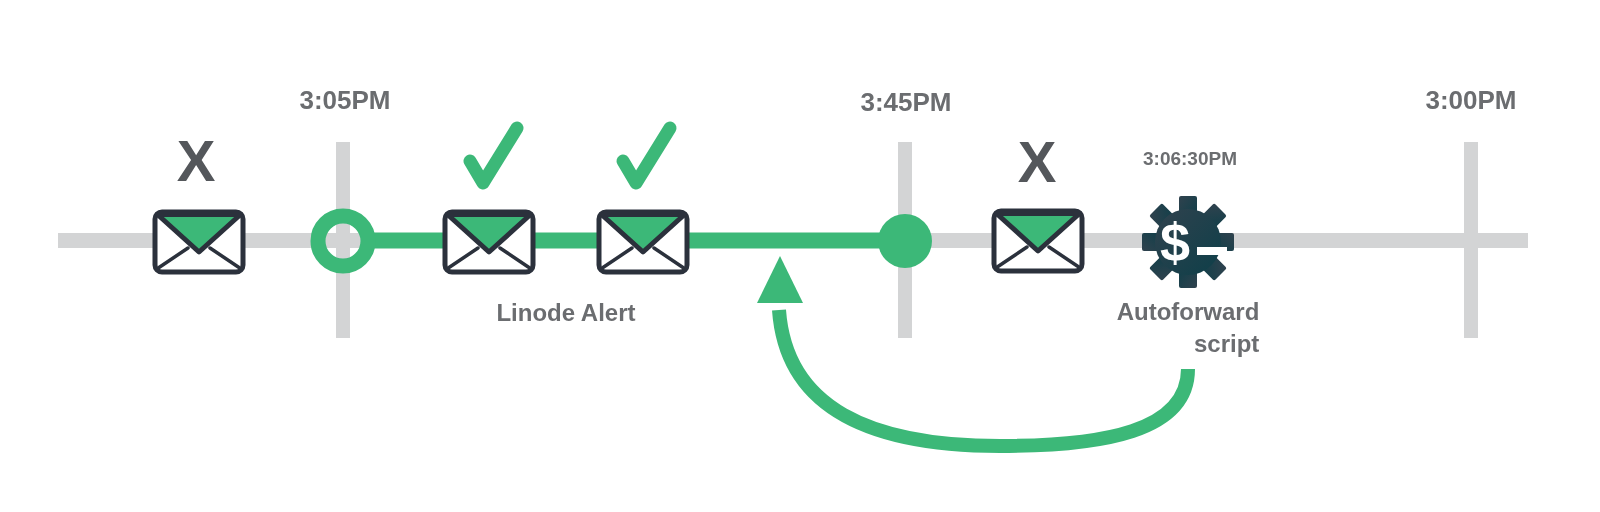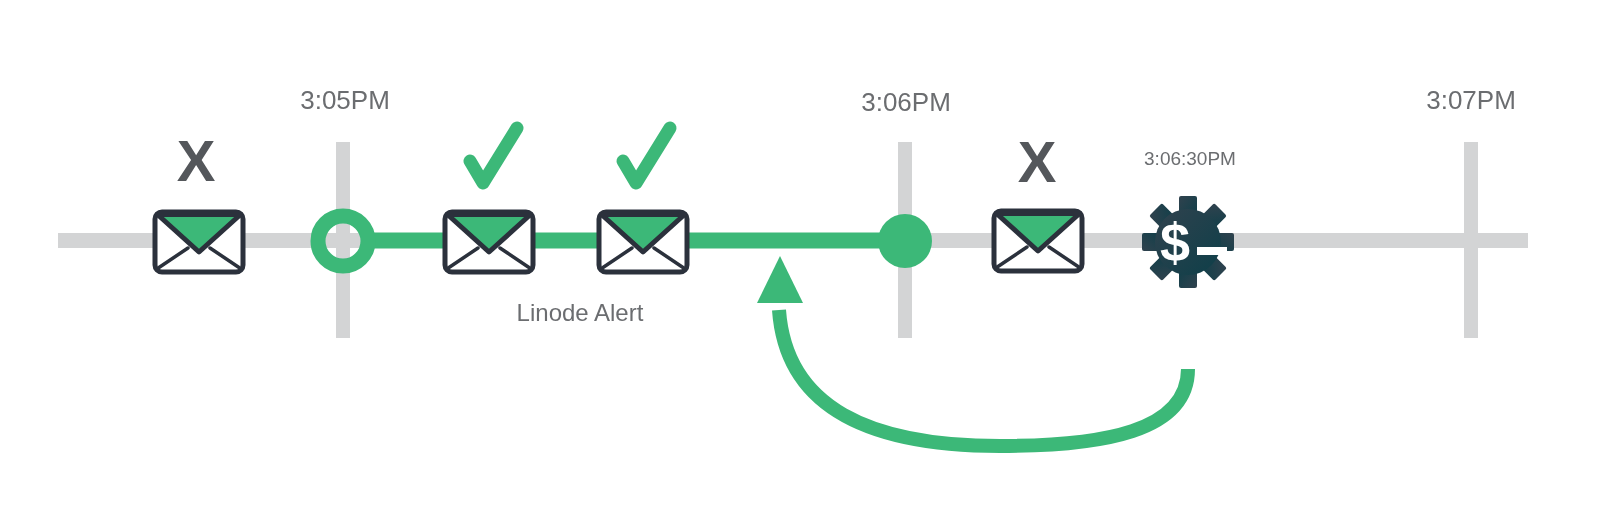--- a/index.html
+++ b/index.html
@@ -8,21 +8,21 @@
     width:1600px;height:512px;
     background:#ffffff;
     overflow:hidden;
     font-family:"Liberation Sans", sans-serif;
   }
   .scene{position:absolute;left:0;top:0;}
   .label{
     position:absolute;
     transform:translateX(-50%);
     color:var(--text-gray);
-    font-weight:normal;
+    font-weight:bold;
     text-align:right;
     white-space:nowrap;
   }
   .time-label{font-size:26px;line-height:26px;}
   .sub-time-label{font-size:19px;line-height:25px;}
   .caption{font-size:24px;line-height:28px;}
   .caption-2{font-size:24px;line-height:32px;}
   .xmark{
     position:absolute;
     transform:translateX(-50%);
@@ -92,21 +92,25 @@
       </g>
       <text x="-13" y="19" text-anchor="middle" style="fill:var(--glyph-white);font-family:'Liberation Sans',sans-serif;font-weight:bold;font-size:54px">$</text>
       <rect x="9" y="5" width="30" height="8" style="fill:var(--glyph-white)"></rect>
     </g>
   </svg>
 
   <div class="xmark" style="left:196px;top:132px">X</div>
   <div class="xmark" style="left:1037px;top:133px">X</div>
 
   <div class="label time-label" style="left:345px;top:87px">3:05PM</div>
-  <div class="label time-label" style="left:906px;top:89px">3:06PM</div>
-  <div class="label time-label" style="left:1471px;top:87px">3:07PM</div>
+  <div class="label time-label" style="left:906px;top:89px">3:45PM</div>
+  <div class="label time-label" style="left:1471px;top:87px">3:00PM</div>
   <div class="label sub-time-label" style="left:1190px;top:146px">3:06:30PM</div>
 
-  <div class="label caption" style="left:580px;top:299px">
+  <div class="label caption" style="left:566px;top:299px">
     <div>Linode Alert</div>
+  </div>
+  <div class="label caption-2" style="left:1188px;top:296px">
+    <div>Autoforward</div>
+    <div>script</div>
   </div>
 
 </div>
 
 </body></html>

